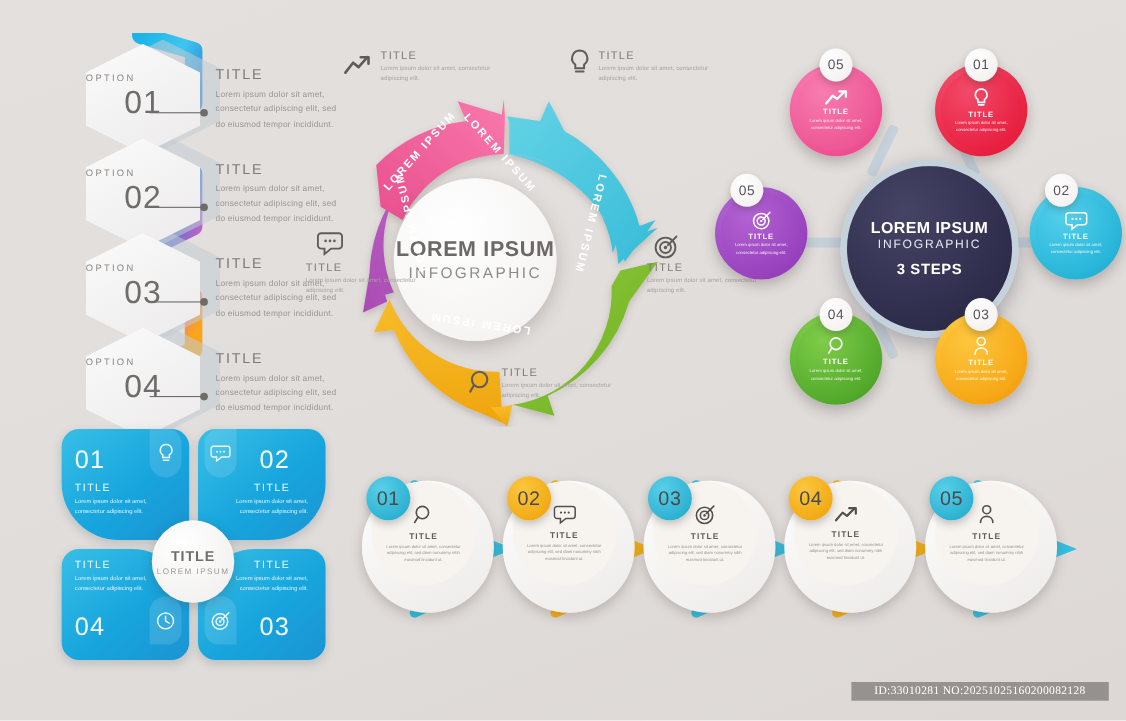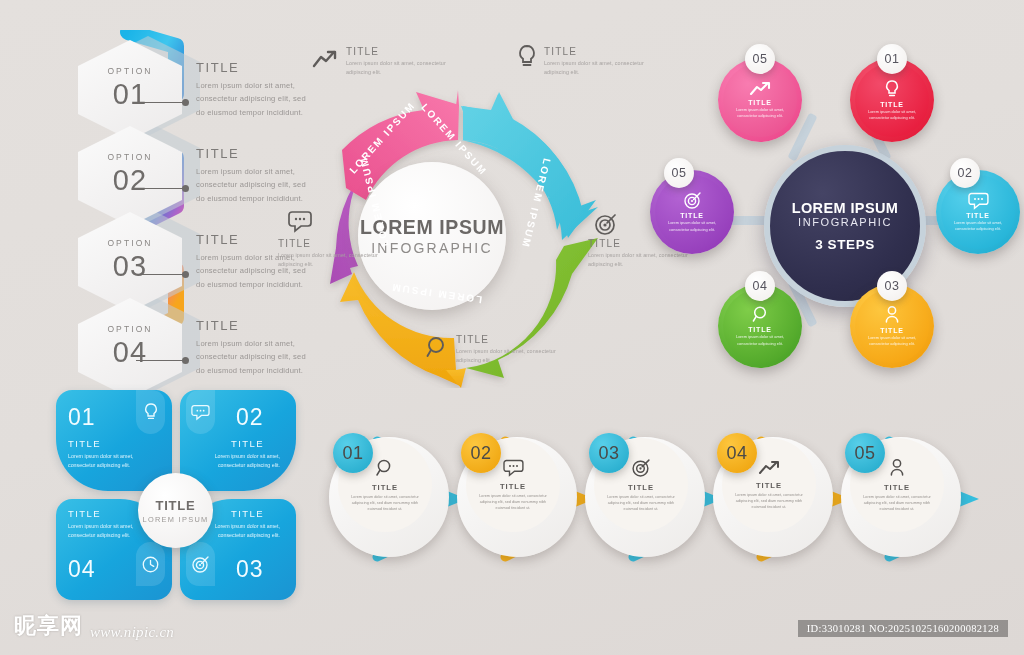--- a/index.html
+++ b/index.html
@@ -18,21 +18,21 @@
   .body-xs{font-size:5.4px;line-height:1.7;color:#a6a2a0;letter-spacing:.1px;}
 
   
   #hex-panel{left:0px;top:30px;width:330px;height:350px;}
   .hex-shape{
     position:absolute;
     clip-path:polygon(50% 0%,100% 26%,100% 74%,50% 100%,0% 74%,0% 26%);
   }
   .hex-ghost{left:96px;width:104px;height:100px;background:#c3ccd4;opacity:.55;}
   .hex-card{left:78px;width:104px;height:100px;background:linear-gradient(150deg,#fbfbfb,#eceaea);}
-  .hex-opt{position:absolute;width:104px;text-align:center;font-size:8.5px;letter-spacing:2.1px;color:#8a8785;}
+  .hex-opt{position:absolute;width:104px;text-align:left;font-size:8.5px;letter-spacing:2.1px;color:#8a8785;}
   .hex-num{position:absolute;width:104px;text-align:center;font-size:29px;color:#6f6c6a;letter-spacing:1px;font-weight:300;}
   .lead{position:absolute;height:1.4px;background:#6e6b69;}
   .lead-dot{position:absolute;width:7px;height:7px;border-radius:50%;background:#6e6b69;}
   .hex-txt{position:absolute;width:110px;}
   .hex-txt .ttl{margin-bottom:4px;display:block;}
 
   
   #wheel-panel{left:276px;top:30px;width:380px;height:350px;}
   .hub{
     position:absolute;left:60px;top:60px;width:148px;height:148px;border-radius:50%;
@@ -129,21 +129,21 @@
   
   #wm{left:14px;bottom:14px;display:flex;align-items:flex-end;gap:7px;}
   .wm-cn{
     font-size:22px;font-weight:700;color:#ffffff;letter-spacing:1px;
     font-family:"DejaVu Sans", sans-serif;
     text-shadow:0 0 2px rgba(120,115,110,.5);
   }
   .wm-url{font-size:15px;font-style:italic;color:#fdfdfd;letter-spacing:.3px;font-family:"Liberation Serif",serif;text-shadow:0 0 2px rgba(120,115,110,.45);}
   #wm-id{
     right:16px;bottom:18px;background:rgba(120,118,116,.72);color:#fff;
-    font-size:10.5px;padding:3px 9px;letter-spacing:.3px;font-family:"Liberation Serif",serif;
+    font-size:10.5px;padding:3px 21px;letter-spacing:.3px;font-family:"Liberation Serif",serif;
   }
 </style>
 </head>
 <body>
 
 <div class="stage">
 
 <div class="abs" id="hex-panel">
 
   <svg class="abs" style="left:58px;top:0px;" width="150" height="350" viewBox="0 0 150 350">
@@ -570,19 +570,15 @@
             <circle cx="8" cy="5.4" r="3.6" fill="none" stroke="#53504e" stroke-width="1.5"></circle>
             <path d="M2.4 17c0-3.4 2.5-5.6 5.6-5.6s5.6 2.2 5.6 5.6" fill="none" stroke="#53504e" stroke-width="1.5" stroke-linecap="round"></path>
           </svg>
       <div class="tl-ttl">TITLE</div>
       <div class="tl-txt">Lorem ipsum dolor sit amet, consectetur adipiscing elit, sed diam nonummy nibh euismod tincidunt ut.</div>
     </div>
     <div class="tl-badge" style="left:8px;top:8px;background:radial-gradient(circle at 34% 28%,#57cfe9,#1fa7c9);">05</div>
   </div>
 </div>
 
-<div class="abs" id="wm">
-  <span class="wm-cn">昵享网</span>
-  <span class="wm-url">www.nipic.cn</span>
+<div class="abs" id="wm-id">ID:33010281 NO:20251025160200082128</div>
+
 </div>
-<div class="abs" id="wm-id">ID:33010281 NO:20251025160200082128</div>
-
-</div>
 
 </body></html>

